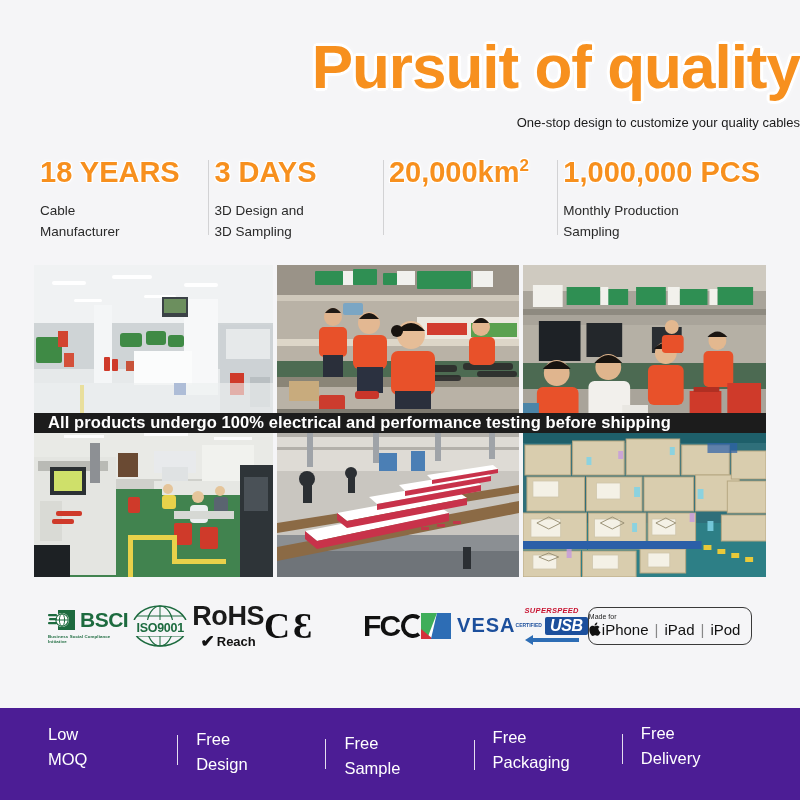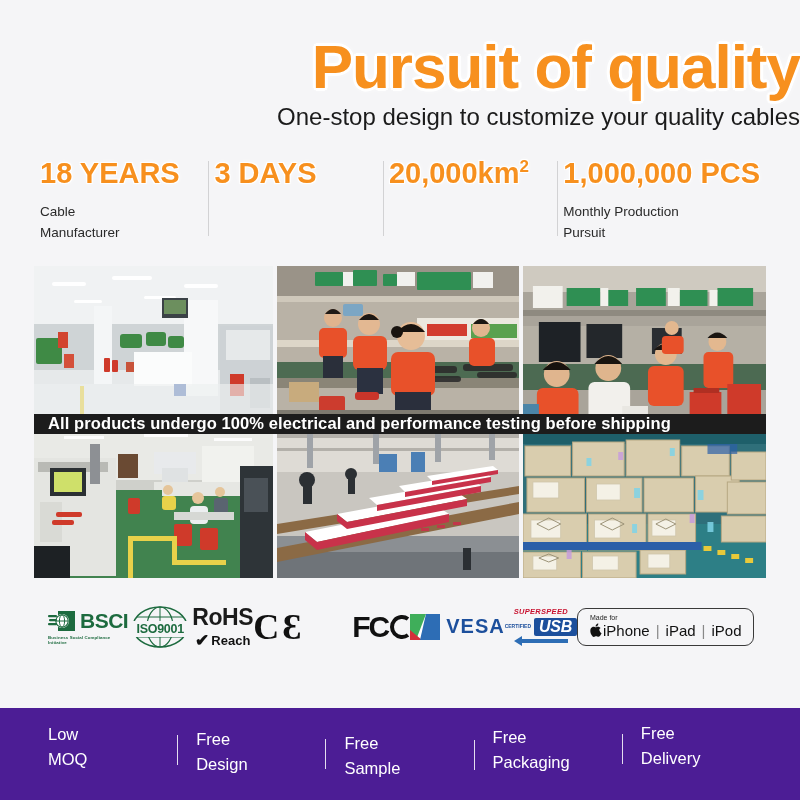--- a/index.html
+++ b/index.html
@@ -15,21 +15,21 @@
   .hero{ padding-top:34px; text-align:right; }
   .hero-title{
     font-size:62px; font-weight:bold; color:#f7901e;
     letter-spacing:-1px; line-height:1.05;
     text-shadow:
       -2px -2px 0 #fff, 2px -2px 0 #fff, -2px 2px 0 #fff, 2px 2px 0 #fff,
       0 -3px 0 #fff, 0 3px 0 #fff, -3px 0 0 #fff, 3px 0 0 #fff,
       0 0 8px rgba(255,255,255,.95);
   }
   .hero-sub{
-    margin-top:4px; font-size:24px; color:#1b1b1b; font-weight:400;
+    margin-top:16px; font-size:13px; color:#1b1b1b; font-weight:400;
   }
 
   
   .stats{
     display:flex; margin:26px 34px 0 34px; align-items:stretch;
   }
   .stat{ flex:1; position:relative; padding:0 6px; }
   .stat + .stat::before{
     content:""; position:absolute; left:0; top:4px; bottom:8px;
     width:1px; background:#d2d2d4;
@@ -77,42 +77,42 @@
   .bsci-tag{ font-size:4.4px; color:#1d6b3f; font-weight:bold; margin-top:2px; letter-spacing:.1px;}
   
   .iso{ position:relative; width:64px; height:46px; }
   .iso-word{
     position:absolute; left:0; right:0; top:17px; text-align:center;
     font-size:12.5px; font-weight:bold; color:#1d6b3f; letter-spacing:-.3px;
     background:#f5f5f7; padding:1px 0;
   }
   
   .rohs{ flex-direction:column; align-items:center; }
-  .rohs-word{ font-size:23px; font-weight:bold; color:#1b1b1b; letter-spacing:-.4px; }
+  .rohs-word{ font-size:27px; font-weight:bold; color:#1b1b1b; letter-spacing:-.4px; }
   .rohs-reach{ display:flex; align-items:center; gap:2px; margin-top:1px; }
   .rohs-reach .tick{ font-size:17px; font-weight:bold; color:#111; line-height:1; }
   .rohs-reach .rword{ font-size:13px; font-weight:bold; color:#111; }
   
   .ce{ font-size:36px; font-weight:bold; color:#111; letter-spacing:3px; font-family:"Liberation Serif", serif; }
   .fcc{ font-size:30px; font-weight:bold; color:#111; letter-spacing:-2px;margin-left:48px; }
   
   .vesa-word{ font-size:20px; font-weight:bold; color:#1c4f9c; letter-spacing:1px; margin-left:6px; }
   
   .usb{ flex-direction:column; align-items:center; line-height:1; }
   .usb-ss{ font-size:7.5px; font-weight:bold; color:#c8102e; font-style:italic; letter-spacing:.3px; }
   .usb-mid{ display:flex; align-items:center; gap:3px; margin-top:2px; }
   .usb-cert{ font-size:5px; font-weight:bold; color:#1c4f9c; }
   .usb-word{
     font-size:16px; font-weight:bold; color:#fff; font-style:italic;
     background:#1c4f9c; padding:1px 5px; border-radius:2px; letter-spacing:-.3px;
   }
   
   .apple-badge{
     border:1.6px solid #3a3a3a; border-radius:9px;
-    padding:5px 11px 6px 12px; display:flex; flex-direction:column; align-items:flex-start;
+    padding:5px 11px 6px 0; display:flex; flex-direction:column; align-items:flex-start;
   }
   .apple-made{ font-size:7px; color:#222; margin-bottom:1px; }
   .apple-line{ display:flex; align-items:center; font-size:15px; font-weight:500; color:#111; }
   .apple-logo{ font-size:14px; margin-right:1px; }
   .apple-sep{ color:#888; margin:0 6px; font-weight:300; }
 
   
   .footer{
     position:absolute; left:0; bottom:0; width:800px; height:92px;
     background:#4c1d95; display:flex; align-items:center; padding:0 30px;
@@ -139,29 +139,33 @@
   <div class="stats">
     <div class="stat">
       <div class="stat-value"><span>18 YEARS</span><sup></sup></div>
       <div class="stat-label">
         <span>Cable</span><br>
         <span>Manufacturer</span>
       </div>
     </div>
     <div class="stat">
       <div class="stat-value"><span>3 DAYS</span><sup></sup></div>
+      <div class="stat-label">
+        <span>3D Design and</span><br>
+        <span>3D Sampling</span>
+      </div>
     </div>
     <div class="stat">
       <div class="stat-value"><span>20,000km</span><sup>2</sup></div>
     </div>
     <div class="stat">
       <div class="stat-value"><span>1,000,000 PCS</span><sup></sup></div>
       <div class="stat-label">
         <span>Monthly Production</span><br>
-        <span>Pursuit</span>
+        <span>Sampling</span>
       </div>
     </div>
   </div>
 
   <div class="gallery">
 
     <div class="grid-row row1">
       <div class="photo wide1">
         <svg width="100%" height="100%" viewBox="0 0 239 158" preserveAspectRatio="none">
           <rect width="239" height="158" fill="#dfe2e4"></rect>

